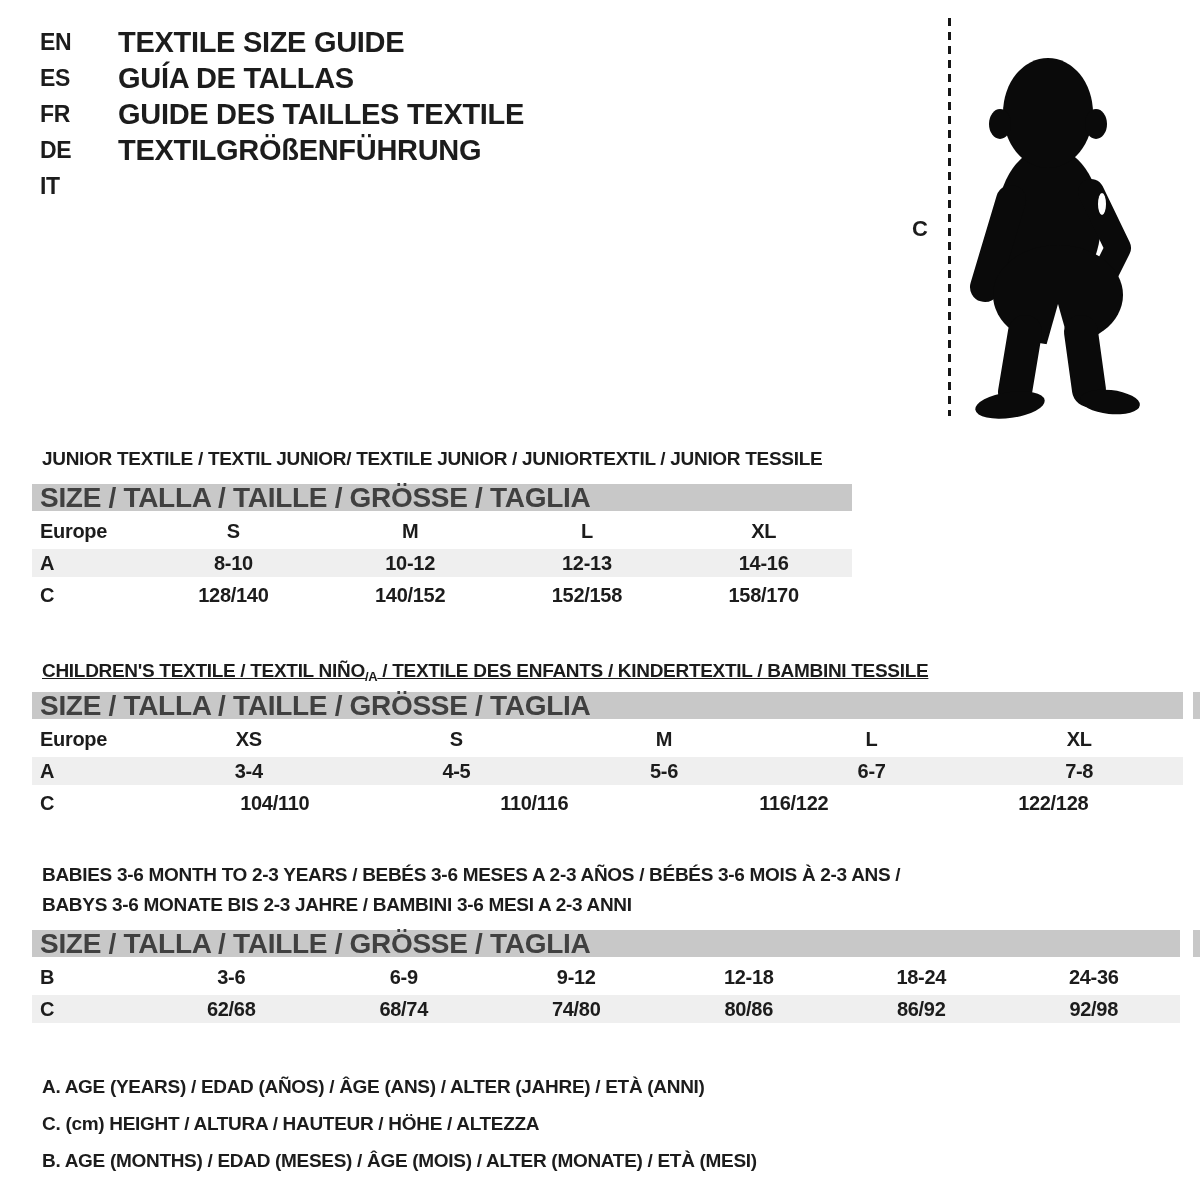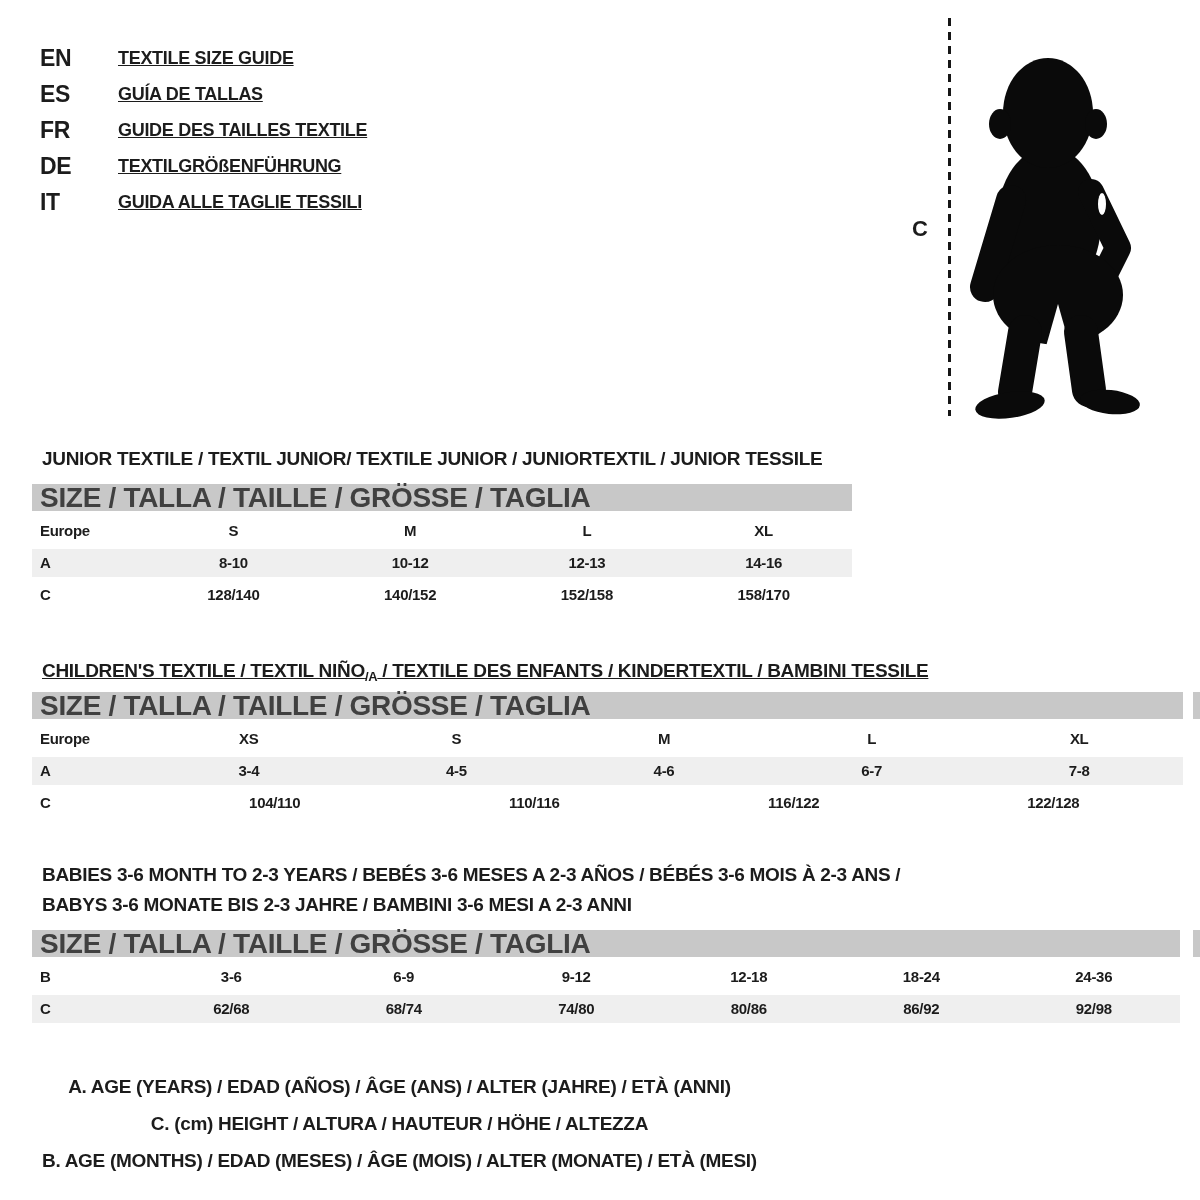--- a/index.html
+++ b/index.html
@@ -4,52 +4,52 @@
 <style>
   html,body { margin:0; padding:0; }
   body {
     width:1200px; height:1200px; position:relative; background:#ffffff;
     font-family:"Liberation Sans", sans-serif; font-weight:bold;
     color:#1c1c1c; letter-spacing:-0.3px; overflow:hidden;
   }
   .abs { position:absolute; }
 
   
-  .lang-list { left:40px; top:24px;margin-top:16px; }
+  .lang-list { left:40px; top:24px; }
   .lang-row { display:flex; height:36px; align-items:center; }
   .lang-code { width:78px; font-size:23px; }
-  .lang-title { font-size:18px;text-decoration:underline; }
+  .lang-title { font-size:29px; }
 
   
   .dash-line {
     left:948px; top:18px; width:3px; height:398px;
     background:repeating-linear-gradient(to bottom,#161616 0 8px,transparent 8px 14px);
   }
   .measure-c { left:912px; top:216px; font-size:22px; }
   .baby-svg { left:963px; top:52px; }
 
   
   .sec-heading { left:42px; font-size:19px; white-space:nowrap;margin-top:12px; }
   .sub { font-size:13px; position:relative; top:4px; }
 
   
   .size-table { left:32px; }
   .thead {
     height:27px; line-height:27px; background:#c8c8c8; color:#404040;
     font-size:28px; padding-left:8px;
   }
-  .trow { display:flex; height:28px; line-height:28px; margin-top:4px; font-size:15px; }
+  .trow { display:flex; height:28px; line-height:28px; margin-top:4px; font-size:20px; }
   .trow.first { margin-top:6px; }
   .trow.shaded { background:#efefef; }
   .tlabel { width:113px; padding-left:8px; box-sizing:border-box; }
   .tcell { flex:1; text-align:center; }
   .sliver { width:7px; height:27px; background:#c8c8c8; left:1193px; }
 
   
-  .legend { left:42px; top:1068px;text-align:center; }
+  .legend { left:42px; top:1068px; }
   .legend-line { height:37px; line-height:37px; font-size:19px; white-space:nowrap; }
 </style>
 </head>
 <body>
 
 <div class="abs lang-list">
   <div class="lang-row">
     <span class="lang-code">EN</span>
     <span class="lang-title">TEXTILE SIZE GUIDE</span>
   </div>
@@ -60,21 +60,20 @@
   <div class="lang-row">
     <span class="lang-code">FR</span>
     <span class="lang-title">GUIDE DES TAILLES TEXTILE</span>
   </div>
   <div class="lang-row">
     <span class="lang-code">DE</span>
     <span class="lang-title">TEXTILGRÖßENFÜHRUNG</span>
   </div>
   <div class="lang-row">
     <span class="lang-code">IT</span>
-    <span class="lang-title">GUIDA ALLE TAGLIE TESSILI</span>
   </div>
 </div>
 
 <div class="abs dash-line"></div>
 <div class="abs measure-c">C</div>
 <svg class="abs baby-svg" width="180" height="372" viewBox="0 0 180 372">
   <g fill="#0a0a0a" stroke="none">
 
     <ellipse cx="86" cy="170" rx="52" ry="75"></ellipse>
 
@@ -138,21 +137,21 @@
     <span class="tcell">XS</span>
     <span class="tcell">S</span>
     <span class="tcell">M</span>
     <span class="tcell">L</span>
     <span class="tcell">XL</span>
   </div>
   <div class="trow shaded">
     <span class="tlabel">A</span>
     <span class="tcell">3-4</span>
     <span class="tcell">4-5</span>
-    <span class="tcell">4-6</span>
+    <span class="tcell">5-6</span>
     <span class="tcell">6-7</span>
     <span class="tcell">7-8</span>
   </div>
   <div class="trow">
     <span class="tlabel">C</span>
     <span class="tcell">104/110</span>
     <span class="tcell">110/116</span>
     <span class="tcell">116/122</span>
     <span class="tcell">122/128</span>
   </div>

